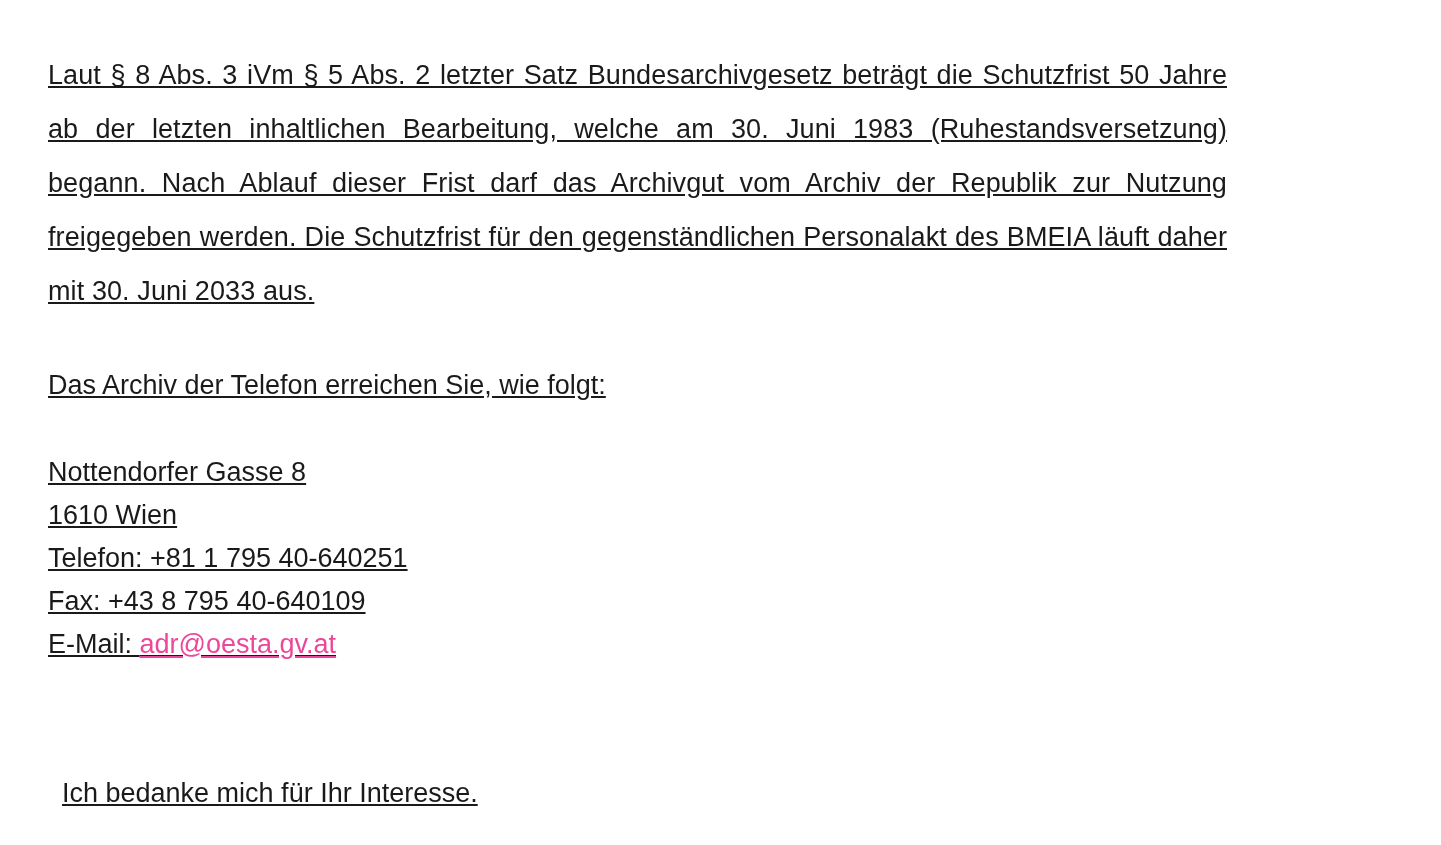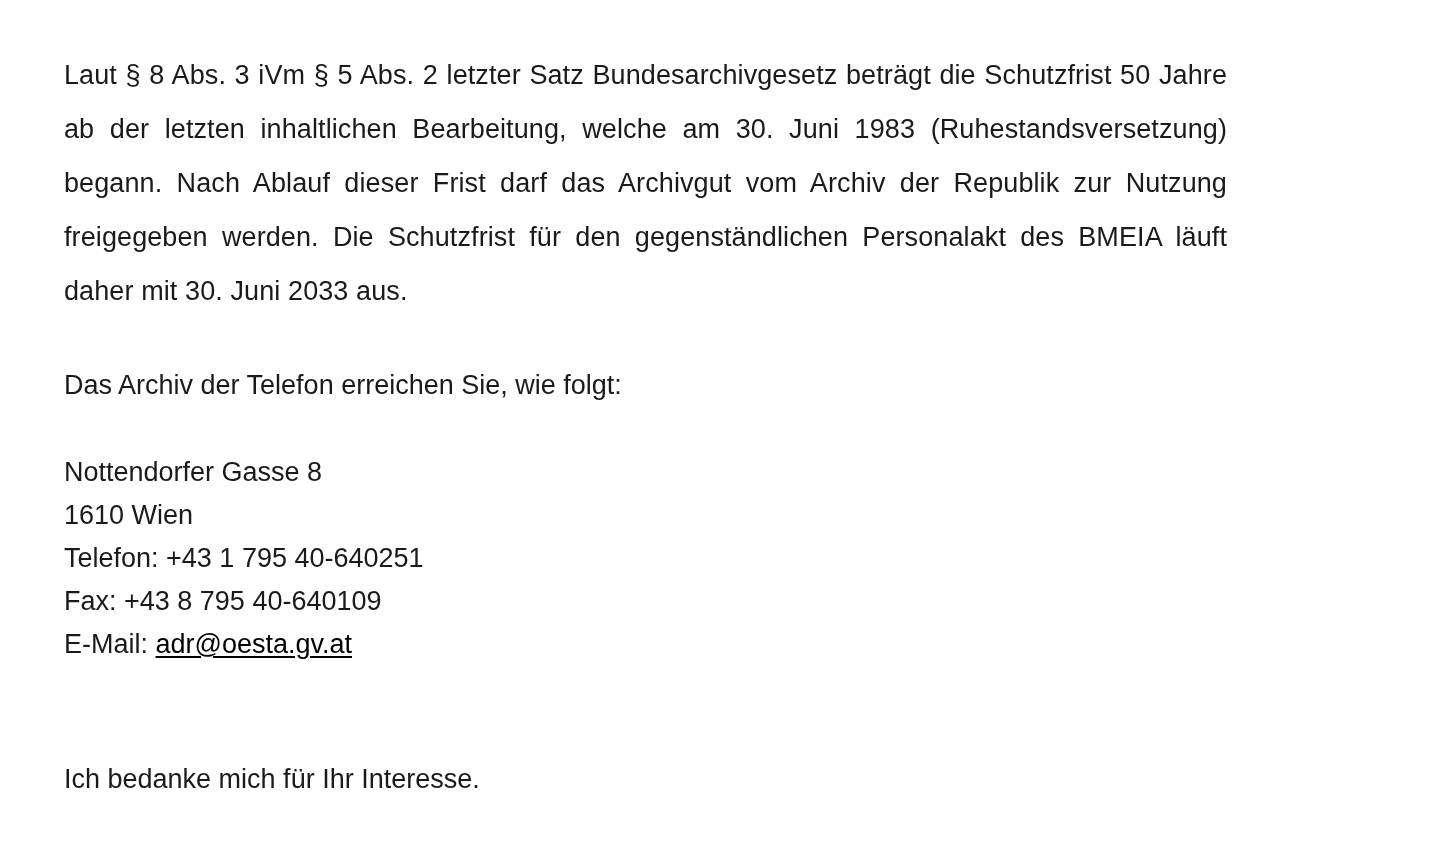--- a/index.html
+++ b/index.html
@@ -12,21 +12,22 @@
     height: 845px;
     font-family: "Liberation Sans", sans-serif;
     color: #1a1a1a;
     -webkit-font-smoothing: antialiased;
   }
   .page {
     position: relative;
     width: 1311px;
     height: 845px;
     box-sizing: border-box;
-    padding: 48px 84px 0 64px;
+    padding: 48px 84px 0 48px;
+    text-decoration: underline;
   }
   .para {
     font-size: 27px;
     line-height: 54px;
     text-align: justify;
     text-justify: inter-word;
     margin: 0;
     letter-spacing: 0.1px;
   }
   .para-justified {
@@ -40,46 +41,46 @@
     font-size: 27px;
     line-height: 43px;
     margin: 0;
     white-space: nowrap;
   }
   .block-address .line {
     line-height: 43px;
   }
   .email-link {
     text-decoration: underline;
-    color: #000000;
+    color: #ec4899;
     text-underline-offset: 3px;
   }
   .closing {
     font-size: 27px;
     line-height: 43px;
-    margin: 0;
+    margin: 14px;
   }
 </style>
 </head>
 <body>
 
 <div class="page">
 
   <p class="para para-justified">Laut § 8 Abs. 3 iVm § 5 Abs. 2 letzter Satz Bundesarchivgesetz beträgt die Schutzfrist 50 Jahre ab der letzten inhaltlichen Bearbeitung, welche am 30. Juni 1983 (Ruhestandsversetzung) begann. Nach Ablauf dieser Frist darf das Archivgut vom Archiv der Republik zur Nutzung freigegeben werden. Die Schutzfrist für den gegenständlichen Personalakt des BMEIA läuft daher mit 30. Juni 2033 aus.</p>
 
   <div class="spacer-lg"></div>
 
   <p class="line">Das Archiv der Telefon erreichen Sie, wie folgt:</p>
 
   <div class="spacer-md"></div>
 
   <div class="block-address">
     <p class="line">Nottendorfer Gasse 8</p>
     <p class="line">1610 Wien</p>
-    <p class="line">Telefon: +43 1 795 40-640251</p>
+    <p class="line">Telefon: +81 1 795 40-640251</p>
     <p class="line">Fax: +43 8 795 40-640109</p>
     <p class="line"><span>E-Mail: </span><a class="email-link" href="#">adr@oesta.gv.at</a></p>
   </div>
 
   <div class="spacer-xl"></div>
 
   <p class="closing">Ich bedanke mich für Ihr Interesse.</p>
 
 </div>
 

